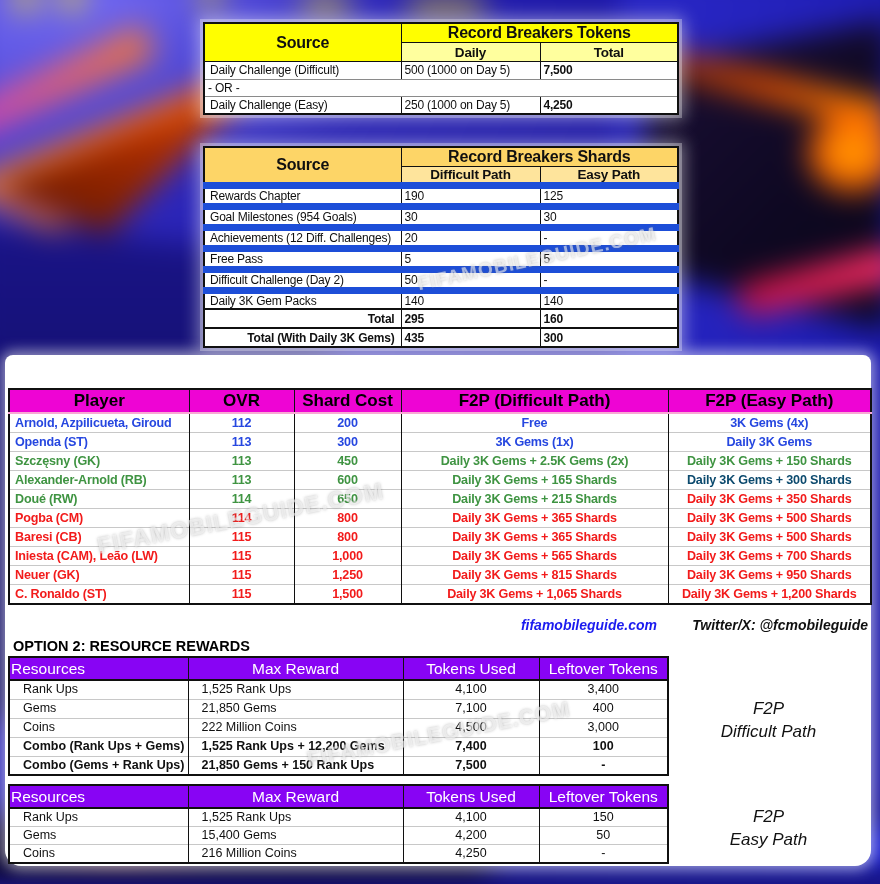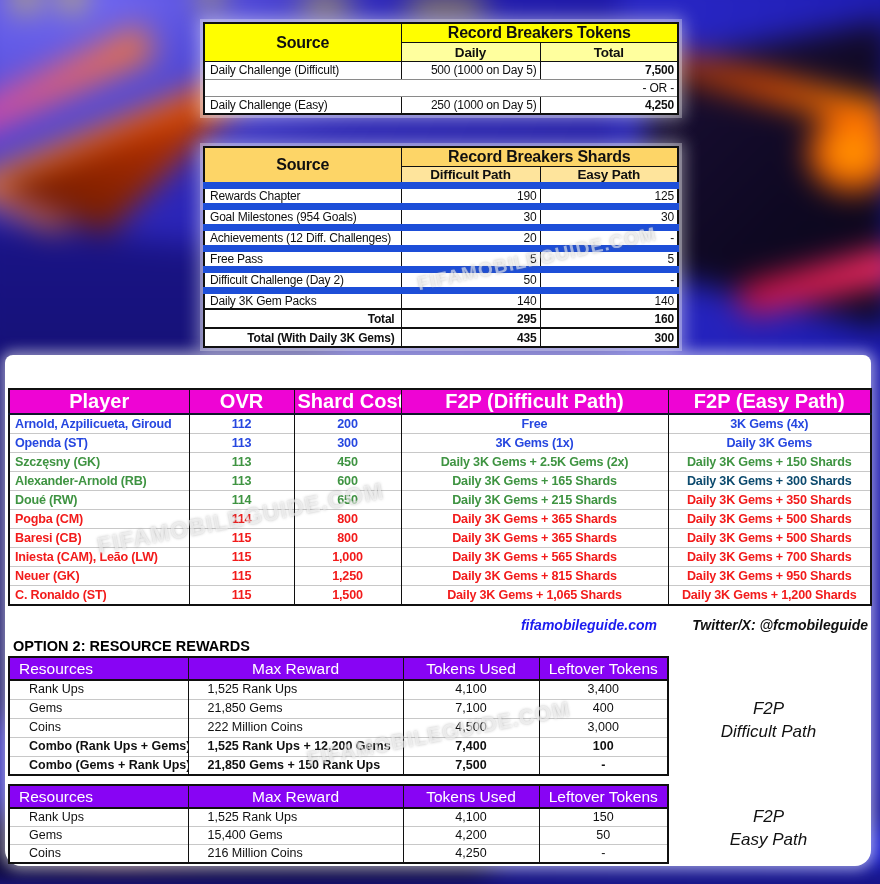--- a/index.html
+++ b/index.html
@@ -58,21 +58,21 @@
   .bottom-red { left:30px; top:840px; width:250px; height:50px; border-radius:50%;
     background:radial-gradient(#c02020, rgba(192,32,32,0) 70%); }
   .bottom-orange { left:95px; top:848px; width:100px; height:34px; border-radius:50%;
     background:radial-gradient(#ff7020, rgba(255,112,32,0) 70%); }
   .bottom-blue { left:520px; top:852px; width:420px; height:50px;
     background:linear-gradient(90deg,#1818b0,#2228e0); }
 
   
   table { border-collapse:collapse; table-layout:fixed; position:absolute; background:#fff; z-index:2; }
   td { overflow:hidden; white-space:nowrap; padding:0 3px; vertical-align:middle; }
-  .c { text-align:right; }
+  .c { text-align:left; }
   .l { text-align:left; padding-left:5px; }
 
   
   .tokens, .shards { left:203px; width:474px; border:2.5px solid #101010;
     box-shadow:0 0 0 3px rgba(255,255,255,.30), 0 0 16px 5px rgba(255,255,255,.45); }
   .tokens { top:22px; }
   .shards { top:146px; }
   .tokens td, .shards td { border:1.8px solid #101010; font-size:12px;
     letter-spacing:-0.2px; color:#101010; }
   .tokens .th-src, .shards .th-src { font-size:16px; font-weight:bold; text-align:center; }
@@ -91,38 +91,38 @@
   
   .panel { position:absolute; left:5px; top:355px; width:866px; height:511px;
     background:#fff; z-index:1; border-radius:8px 8px 16px 16px;
     box-shadow:0 0 14px 4px rgba(255,255,255,.55); }
   .sec-title { position:absolute; left:8px; font-size:14.5px; font-weight:bold; color:#000; z-index:2; }
   .st1 { top:8px; } .st2 { top:283px; }
 
   
   .opt1 { left:3px; top:33px; width:862px; border:2.5px solid #101010; }
   .opt1 td { border-left:1.8px solid #101010; border-right:1.8px solid #101010; text-align:center; }
-  .opt1 tr.hd td { background:var(--header-magenta); color:#ffffff; font-size:20px;
-    font-weight:bold; height:24px; border-bottom:2px solid #0f172a; }
+  .opt1 tr.hd td { background:var(--header-magenta); color:#000000; font-size:17px;
+    font-weight:bold; height:24px; border-bottom:2px solid #f9a8d4; }
   .opt1 tr.data td { height:18.6px; font-size:12.6px; font-weight:bold;
     border-top:1px solid #c8c8c8; letter-spacing:-0.2px; line-height:18px; }
   .opt1 .pl { text-align:left; padding-left:5px; }
 
   
   .opt2 { left:3px; width:659px; border:2.5px solid #101010; }
   .opt2.a { top:301px; }
   .opt2.b { top:429px; }
   .opt2 td { border-left:1.8px solid #101010; border-right:1.8px solid #101010; }
   .opt2 tr.hd td { background:var(--header-purple); color:#fff; font-size:15.5px;
     height:23px; text-align:center; border-bottom:2px solid #101010; }
-  .opt2 tr.hd .rh { text-align:left; padding-left:9px; }
+  .opt2 tr.hd .rh { text-align:left; padding-left:1px; }
   .opt2 tr.data td { font-size:12.5px; border-top:1px solid #c8c8c8; color:#101010; line-height:17px; }
   .opt2.a tr.data td { height:19px; }
   .opt2.b tr.data td { height:17px; }
-  .opt2 .lft { text-align:left; padding-left:19px; }
+  .opt2 .lft { text-align:left; padding-left:13px; }
   .opt2 .ctr { text-align:center; }
   .opt2 tr.emph td { font-weight:bold; }
 
   
   .footer-site { position:absolute; left:393px; top:262px; width:267px; text-align:right;
     padding-right:8px; font-style:italic; font-weight:bold; font-size:14px;
     color:var(--link-blue); z-index:2; }
   .footer-twitter { position:absolute; left:660px; top:262px; width:205px; text-align:right;
     padding-right:2px; font-style:italic; font-weight:bold; font-size:14px; color:#101010; z-index:2; }
   .side-label { position:absolute; left:662px; width:203px; text-align:center;

